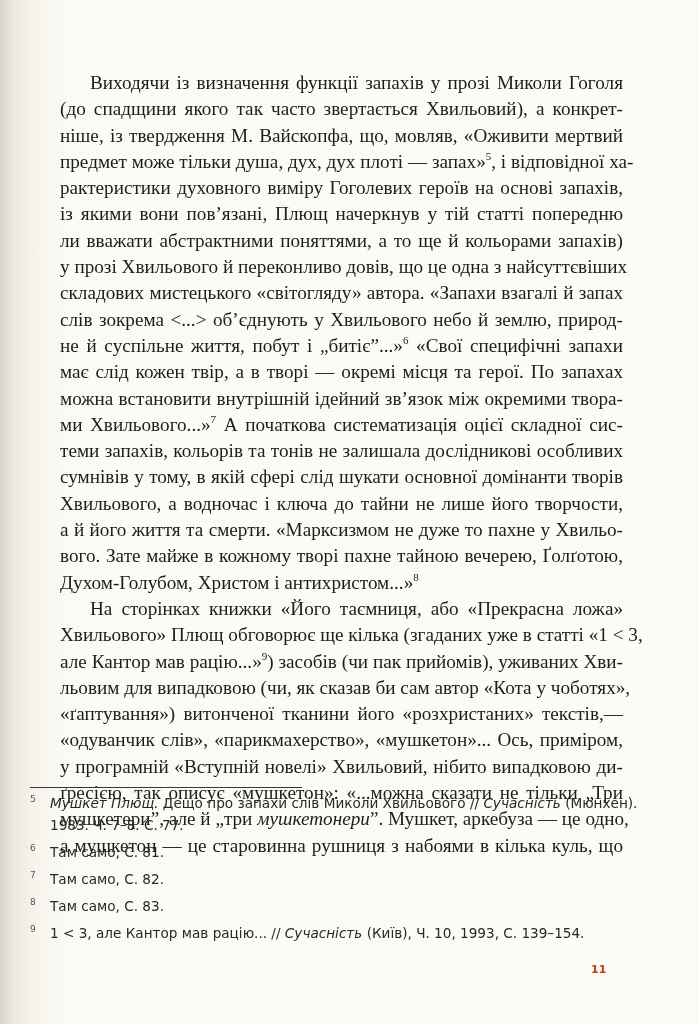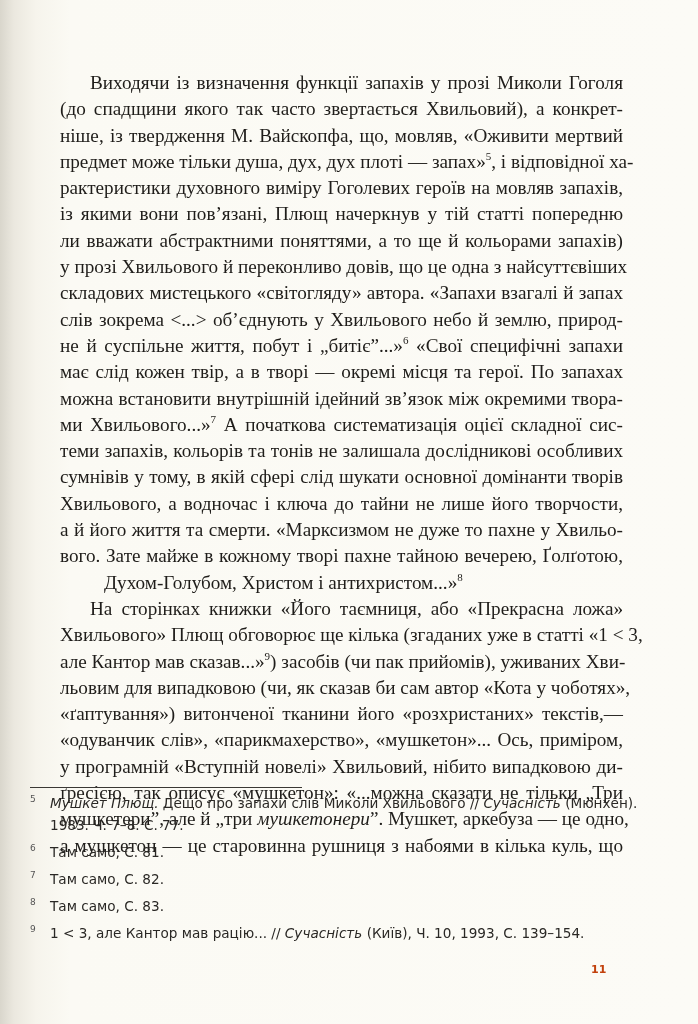--- a/index.html
+++ b/index.html
@@ -12,21 +12,21 @@
   .body-text {
     position: absolute; left: 60px; top: 70px; width: 563px;
     font-family: "Liberation Serif", "DejaVu Serif", serif;
     font-size: 19.2px; line-height: 26.3px; color: #1f1d1a;
   }
   .line {
     display: block; white-space: nowrap;
     text-align: justify; text-align-last: justify;
     height: 26.3px; overflow: visible;
   }
-  .line.last { text-align-last: left; margin-left: 44px; }
+  .line.last { text-align-last: left; }
   .indent-sp { display: inline-block; width: 30px; }
   sup { font-size: 11px; line-height: 0; vertical-align: 8px; }
   .rule {
     position: absolute; left: 30px; top: 787px; width: 272px; height: 1px;
     background: #3a3834;
   }
   .footnotes {
     position: absolute; left: 30px; top: 792px; width: 620px;
     font-family: "DejaVu Sans", "Liberation Sans", sans-serif;
     font-size: 13.6px; color: #2a2825; line-height: 22px;
@@ -46,40 +46,40 @@
 </head>
 <body>
 
 <div class="page">
   <div class="body-text">
 
     <span class="line"><span class="indent-sp"></span><span>Виходячи із визначення функції запахів у прозі Миколи Гоголя</span></span>
     <span class="line">(до спадщини якого так часто звертається Хвильовий), а конкрет-</span>
     <span class="line">ніше, із твердження М. Вайскопфа, що, мовляв, «Оживити мертвий</span>
     <span class="line"><span>предмет може тільки душа, дух, дух плоті — запах»</span><sup>5</sup><span>, і відповідної ха-</span></span>
-    <span class="line">рактеристики духовного виміру Гоголевих героїв на мовляв запахів,</span>
+    <span class="line">рактеристики духовного виміру Гоголевих героїв на основі запахів,</span>
     <span class="line">із якими вони пов’язані, Плющ начеркнув у тій статті попередню</span>
     <span class="line">ли вважати абстрактними поняттями, а то ще й кольорами запахів)</span>
     <span class="line">у прозі Хвильового й переконливо довів, що це одна з найсуттєвіших</span>
     <span class="line">складових мистецького «світогляду» автора. «Запахи взагалі й запах</span>
     <span class="line">слів зокрема &lt;...&gt; об’єднують у Хвильового небо й землю, природ-</span>
     <span class="line"><span>не й суспільне життя, побут і „битіє”...»</span><sup>6</sup><span> «Свої специфічні запахи</span></span>
     <span class="line">має слід кожен твір, а в творі — окремі місця та герої. По запахах</span>
     <span class="line">можна встановити внутрішній ідейний зв’язок між окремими твора-</span>
     <span class="line"><span>ми Хвильового...»</span><sup>7</sup><span> А початкова систематизація оцієї складної сис-</span></span>
     <span class="line">теми запахів, кольорів та тонів не залишала дослідникові особливих</span>
     <span class="line">сумнівів у тому, в якій сфері слід шукати основної домінанти творів</span>
     <span class="line">Хвильового, а водночас і ключа до тайни не лише його творчости,</span>
     <span class="line">а й його життя та смерти. «Марксизмом не дуже то пахне у Хвильо-</span>
     <span class="line">вого. Зате майже в кожному творі пахне тайною вечерею, Ґолґотою,</span>
     <span class="line last"><span>Духом-Голубом, Христом і антихристом...»</span><sup>8</sup></span>
 
     <span class="line"><span class="indent-sp"></span><span>На сторінках книжки «Його таємниця, або «Прекрасна ложа»</span></span>
     <span class="line">Хвильового» Плющ обговорює ще кілька (згаданих уже в статті «1 &lt; 3,</span>
-    <span class="line"><span>але Кантор мав сказав...»</span><sup>9</sup><span>) засобів (чи пак прийомів), уживаних Хви-</span></span>
+    <span class="line"><span>але Кантор мав рацію...»</span><sup>9</sup><span>) засобів (чи пак прийомів), уживаних Хви-</span></span>
     <span class="line">льовим для випадковою (чи, як сказав би сам автор «Кота у чоботях»,</span>
     <span class="line">«ґаптування») витонченої тканини його «розхристаних» текстів,—</span>
     <span class="line">«одуванчик слів», «парикмахерство», «мушкетон»... Ось, приміром,</span>
     <span class="line">у програмній «Вступній новелі» Хвильовий, нібито випадковою ди-</span>
     <span class="line">ґресією, так описує «мушкетон»: «...можна сказати не тільки „Три</span>
     <span class="line"><span>мушкетери”, але й „три </span><i class="it">мушкетонери</i><span>”. Мушкет, аркебуза — це одно,</span></span>
     <span class="line">а мушкетон — це старовинна рушниця з набоями в кілька куль, що</span>
   </div>
 
   <div class="rule"></div>

